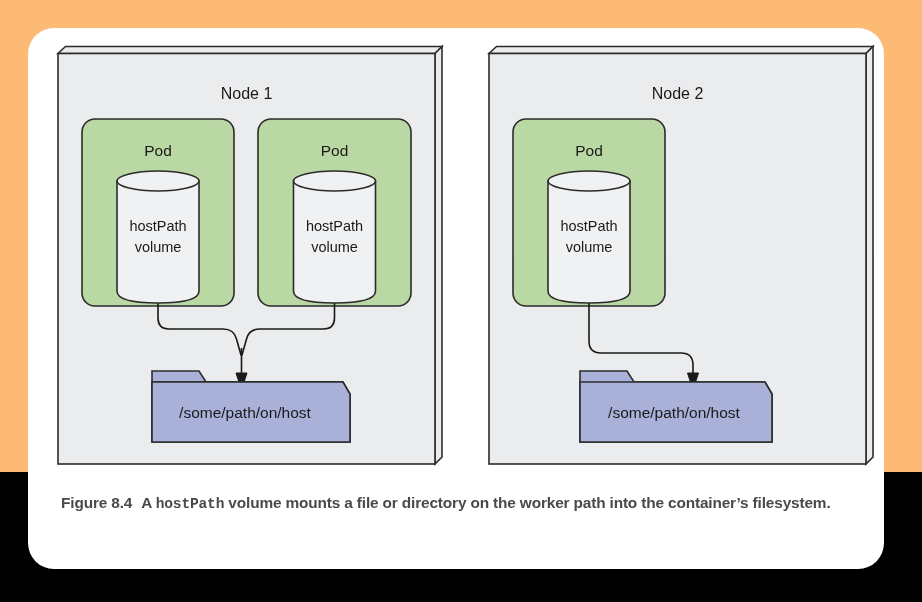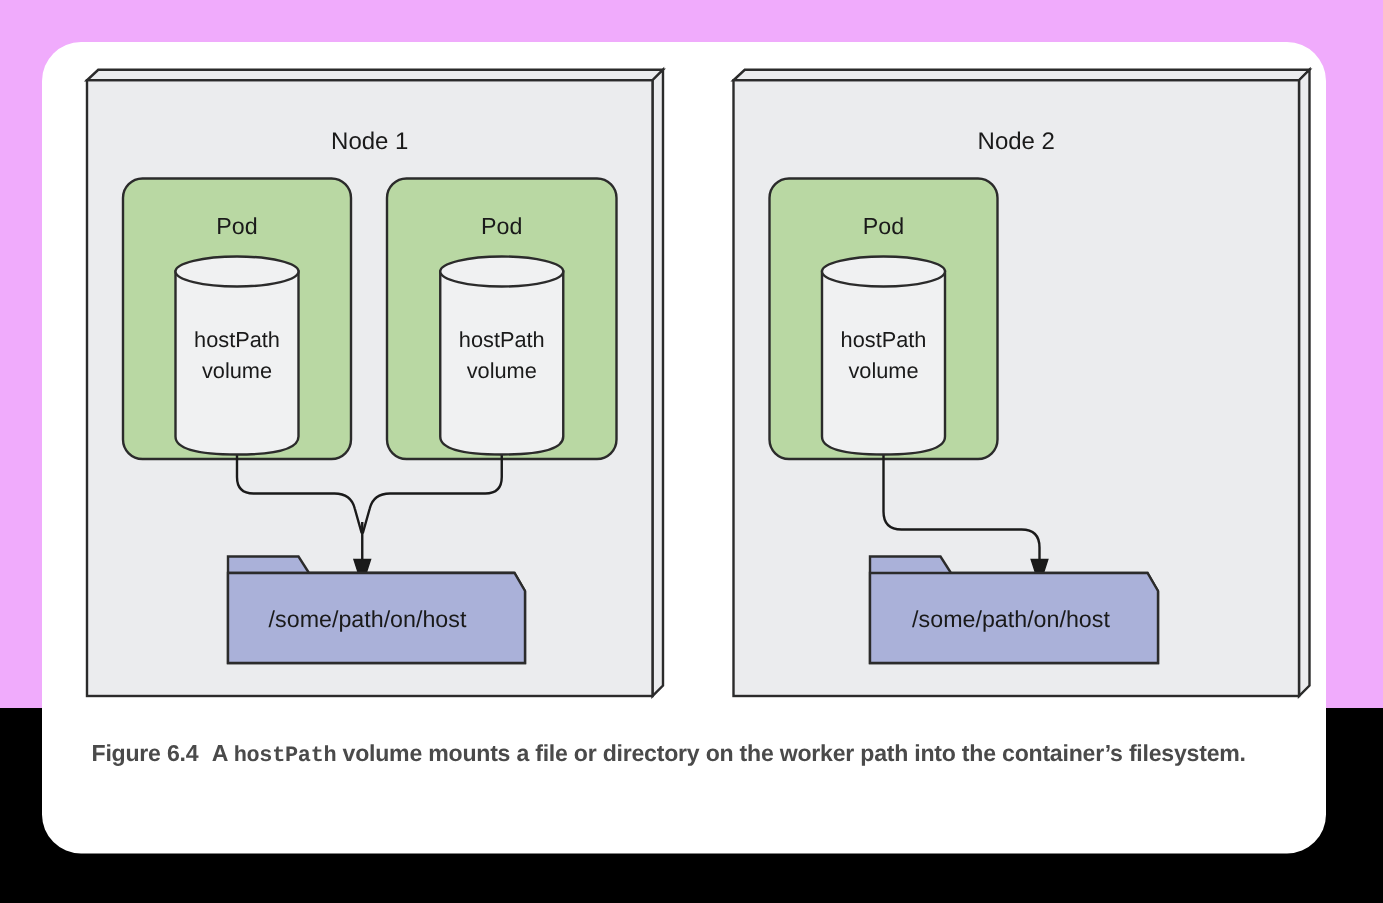--- a/index.html
+++ b/index.html
@@ -10,21 +10,21 @@
   body {
     width: 922px;
     height: 602px;
     overflow: hidden;
     font-family: "Liberation Sans", sans-serif;
   }
   #page {
     position: relative;
     width: 922px;
     height: 472px;
-    background: #f0abfc;
+    background: #fdba74;
   }
   #card {
     position: absolute;
     left: 28px;
     top: 28px;
     width: 856px;
     height: 541px;
     background: #ffffff;
     border-radius: 26px;
     overflow: hidden;
@@ -156,17 +156,17 @@
 
       <g>
         <path d="M 552 343 L 599 343 L 606 354 L 737 354 L 744 366 L 744 414 L 552 414 Z" fill="#aab1d9" stroke="#2b2b2b" stroke-width="1.6" stroke-linejoin="miter"></path>
         <path d="M 552 354 L 737 354 L 744 366 L 744 414 L 552 414 Z" fill="#aab1d9" stroke="#2b2b2b" stroke-width="1.6" stroke-linejoin="miter"></path>
         <text class="folder-label" x="646" y="390" text-anchor="middle">/some/path/on/host</text>
       </g>
 
     </svg>
 
     <div id="caption">
-      <span class="fignum">Figure 6.4</span><span>A</span> <span class="mono">hostPath</span> <span>volume mounts a file or directory on the worker path into the container’s filesystem.</span>
+      <span class="fignum">Figure 8.4</span><span>A</span> <span class="mono">hostPath</span> <span>volume mounts a file or directory on the worker path into the container’s filesystem.</span>
     </div>
 
   </div>
 </div>
 
 </body></html>

